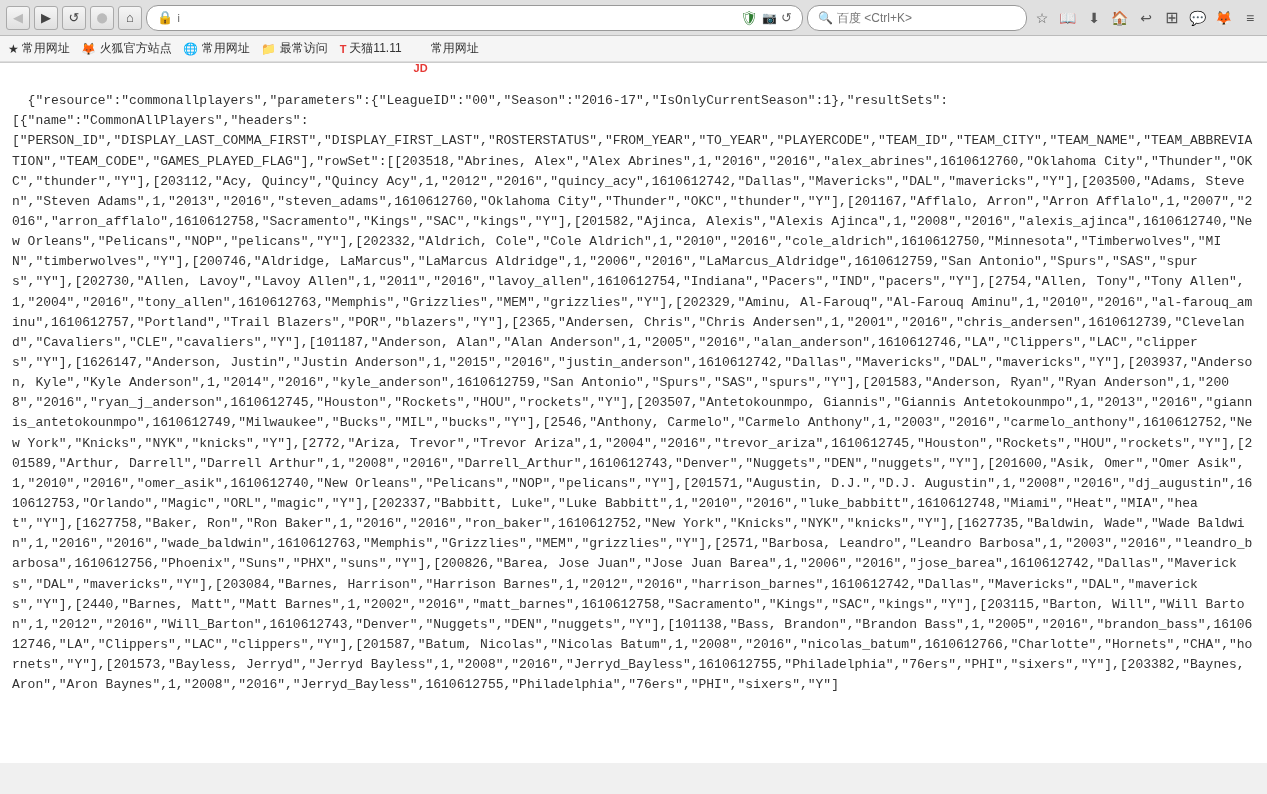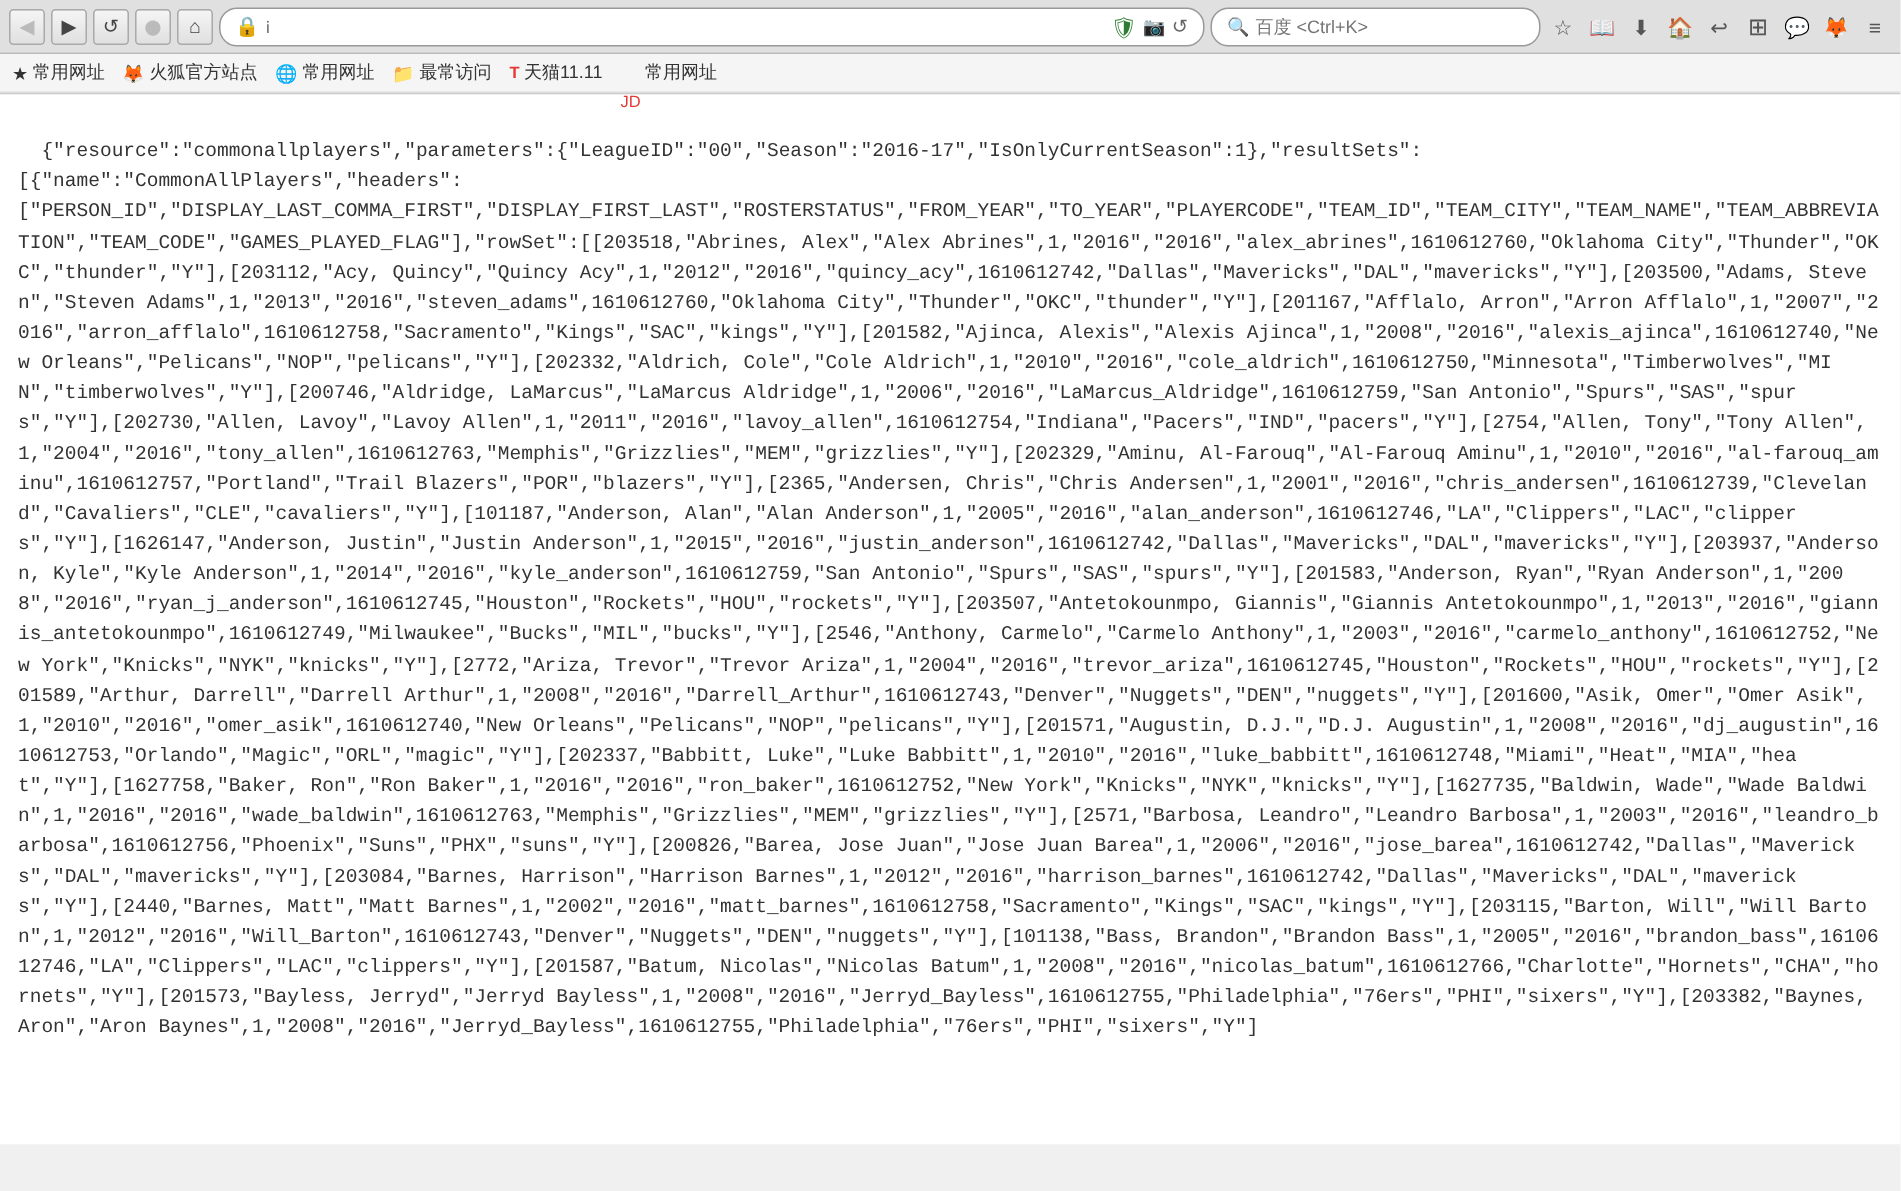--- a/index.html
+++ b/index.html
@@ -189,21 +189,21 @@
     </div>
     <div class="bookmark-item">
       <span>📁</span>
       <span>最常访问</span>
     </div>
     <div class="bookmark-item">
       <span style="color:#e53935; font-weight:bold; font-size:11px;">T</span>
       <span>天猫11.11</span>
     </div>
     <div class="bookmark-item">
-      <span style="color:#e53935; font-weight:normal; font-size:11px;margin-top:39px;">JD</span>
+      <span style="color:#e53935; font-weight:bold; font-size:11px;margin-top:39px;">JD</span>
       <span>常用网址</span>
     </div>
   </div>
 </div>
 
 <div class="page-content">
   <span>{"resource":"commonallplayers","parameters":{"LeagueID":"00","Season":"2016-17","IsOnlyCurrentSeason":1},"resultSets":
 [{"name":"CommonAllPlayers","headers":
 ["PERSON_ID","DISPLAY_LAST_COMMA_FIRST","DISPLAY_FIRST_LAST","ROSTERSTATUS","FROM_YEAR","TO_YEAR","PLAYERCODE","TEAM_ID","TEAM_CITY","TEAM_NAME","TEAM_ABBREVIATION","TEAM_CODE","GAMES_PLAYED_FLAG"],"rowSet":[[203518,"Abrines, Alex","Alex Abrines",1,"2016","2016","alex_abrines",1610612760,"Oklahoma City","Thunder","OKC","thunder","Y"],[203112,"Acy, Quincy","Quincy Acy",1,"2012","2016","quincy_acy",1610612742,"Dallas","Mavericks","DAL","mavericks","Y"],[203500,"Adams, Steven","Steven Adams",1,"2013","2016","steven_adams",1610612760,"Oklahoma City","Thunder","OKC","thunder","Y"],[201167,"Afflalo, Arron","Arron Afflalo",1,"2007","2016","arron_afflalo",1610612758,"Sacramento","Kings","SAC","kings","Y"],[201582,"Ajinca, Alexis","Alexis Ajinca",1,"2008","2016","alexis_ajinca",1610612740,"New Orleans","Pelicans","NOP","pelicans","Y"],[202332,"Aldrich, Cole","Cole Aldrich",1,"2010","2016","cole_aldrich",1610612750,"Minnesota","Timberwolves","MIN","timberwolves","Y"],[200746,"Aldridge, LaMarcus","LaMarcus Aldridge",1,"2006","2016","LaMarcus_Aldridge",1610612759,"San Antonio","Spurs","SAS","spurs","Y"],[202730,"Allen, Lavoy","Lavoy Allen",1,"2011","2016","lavoy_allen",1610612754,"Indiana","Pacers","IND","pacers","Y"],[2754,"Allen, Tony","Tony Allen",1,"2004","2016","tony_allen",1610612763,"Memphis","Grizzlies","MEM","grizzlies","Y"],[202329,"Aminu, Al-Farouq","Al-Farouq Aminu",1,"2010","2016","al-farouq_aminu",1610612757,"Portland","Trail Blazers","POR","blazers","Y"],[2365,"Andersen, Chris","Chris Andersen",1,"2001","2016","chris_andersen",1610612739,"Cleveland","Cavaliers","CLE","cavaliers","Y"],[101187,"Anderson, Alan","Alan Anderson",1,"2005","2016","alan_anderson",1610612746,"LA","Clippers","LAC","clippers","Y"],[1626147,"Anderson, Justin","Justin Anderson",1,"2015","2016","justin_anderson",1610612742,"Dallas","Mavericks","DAL","mavericks","Y"],[203937,"Anderson, Kyle","Kyle Anderson",1,"2014","2016","kyle_anderson",1610612759,"San Antonio","Spurs","SAS","spurs","Y"],[201583,"Anderson, Ryan","Ryan Anderson",1,"2008","2016","ryan_j_anderson",1610612745,"Houston","Rockets","HOU","rockets","Y"],[203507,"Antetokounmpo, Giannis","Giannis Antetokounmpo",1,"2013","2016","giannis_antetokounmpo",1610612749,"Milwaukee","Bucks","MIL","bucks","Y"],[2546,"Anthony, Carmelo","Carmelo Anthony",1,"2003","2016","carmelo_anthony",1610612752,"New York","Knicks","NYK","knicks","Y"],[2772,"Ariza, Trevor","Trevor Ariza",1,"2004","2016","trevor_ariza",1610612745,"Houston","Rockets","HOU","rockets","Y"],[201589,"Arthur, Darrell","Darrell Arthur",1,"2008","2016","Darrell_Arthur",1610612743,"Denver","Nuggets","DEN","nuggets","Y"],[201600,"Asik, Omer","Omer Asik",1,"2010","2016","omer_asik",1610612740,"New Orleans","Pelicans","NOP","pelicans","Y"],[201571,"Augustin, D.J.","D.J. Augustin",1,"2008","2016","dj_augustin",1610612753,"Orlando","Magic","ORL","magic","Y"],[202337,"Babbitt, Luke","Luke Babbitt",1,"2010","2016","luke_babbitt",1610612748,"Miami","Heat","MIA","heat","Y"],[1627758,"Baker, Ron","Ron Baker",1,"2016","2016","ron_baker",1610612752,"New York","Knicks","NYK","knicks","Y"],[1627735,"Baldwin, Wade","Wade Baldwin",1,"2016","2016","wade_baldwin",1610612763,"Memphis","Grizzlies","MEM","grizzlies","Y"],[2571,"Barbosa, Leandro","Leandro Barbosa",1,"2003","2016","leandro_barbosa",1610612756,"Phoenix","Suns","PHX","suns","Y"],[200826,"Barea, Jose Juan","Jose Juan Barea",1,"2006","2016","jose_barea",1610612742,"Dallas","Mavericks","DAL","mavericks","Y"],[203084,"Barnes, Harrison","Harrison Barnes",1,"2012","2016","harrison_barnes",1610612742,"Dallas","Mavericks","DAL","mavericks","Y"],[2440,"Barnes, Matt","Matt Barnes",1,"2002","2016","matt_barnes",1610612758,"Sacramento","Kings","SAC","kings","Y"],[203115,"Barton, Will","Will Barton",1,"2012","2016","Will_Barton",1610612743,"Denver","Nuggets","DEN","nuggets","Y"],[101138,"Bass, Brandon","Brandon Bass",1,"2005","2016","brandon_bass",1610612746,"LA","Clippers","LAC","clippers","Y"],[201587,"Batum, Nicolas","Nicolas Batum",1,"2008","2016","nicolas_batum",1610612766,"Charlotte","Hornets","CHA","hornets","Y"],[201573,"Bayless, Jerryd","Jerryd Bayless",1,"2008","2016","Jerryd_Bayless",1610612755,"Philadelphia","76ers","PHI","sixers","Y"],[203382,"Baynes, Aron","Aron Baynes",1,"2008","2016","Jerryd_Bayless",1610612755,"Philadelphia","76ers","PHI","sixers","Y"]</span>
 </div>

